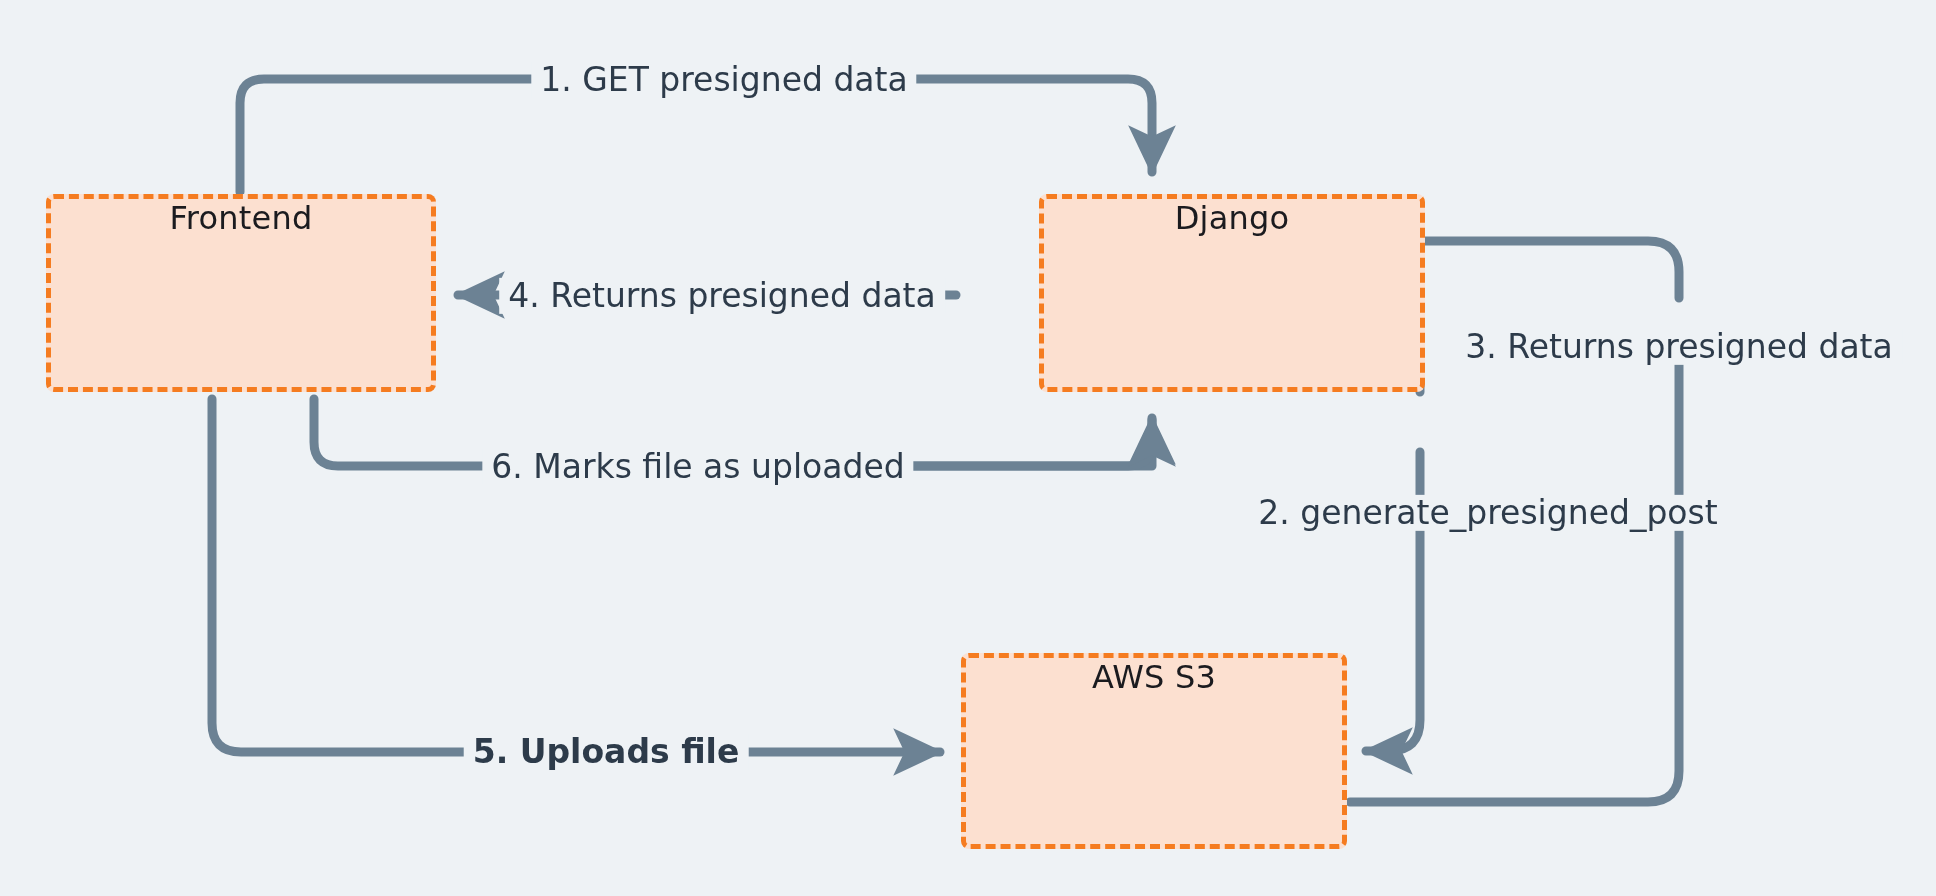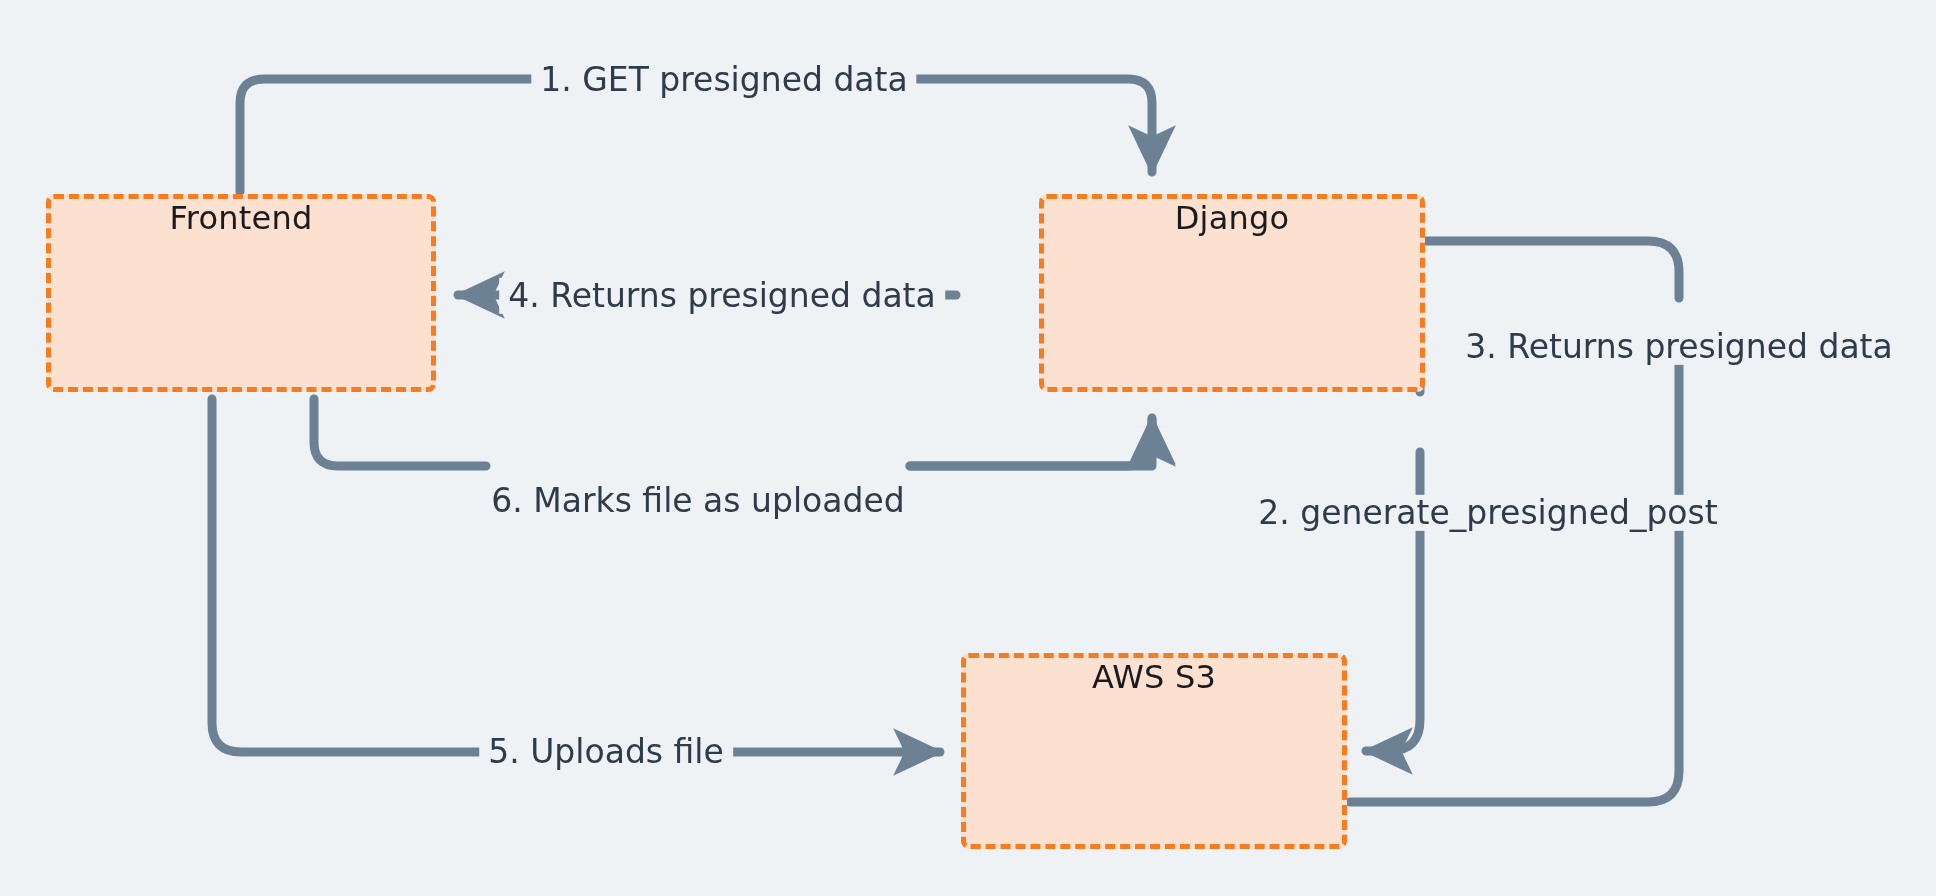--- a/index.html
+++ b/index.html
@@ -104,17 +104,17 @@
   </div>
 
   <div class="edge-label" style="left:724px; top:80px;">1. GET presigned data</div>
 
   <div class="edge-label" style="left:1488px; top:513px;">2. generate_presigned_post</div>
 
   <div class="edge-label" style="left:1679px; top:347px;">3. Returns presigned data</div>
 
   <div class="edge-label" style="left:722px; top:296px;">4. Returns presigned data</div>
 
-  <div class="edge-label" style="left:606px; top:752px;">5. Uploads file</div>
+  <div class="edge-label" style="left:606px; top:752px;font-weight:bold;">5. Uploads file</div>
 
-  <div class="edge-label" style="left:698px; top:467px;margin-top:34px;">6. Marks file as  uploaded</div>
+  <div class="edge-label" style="left:698px; top:467px;">6. Marks file as  uploaded</div>
 
 </div>
 
 </body></html>

